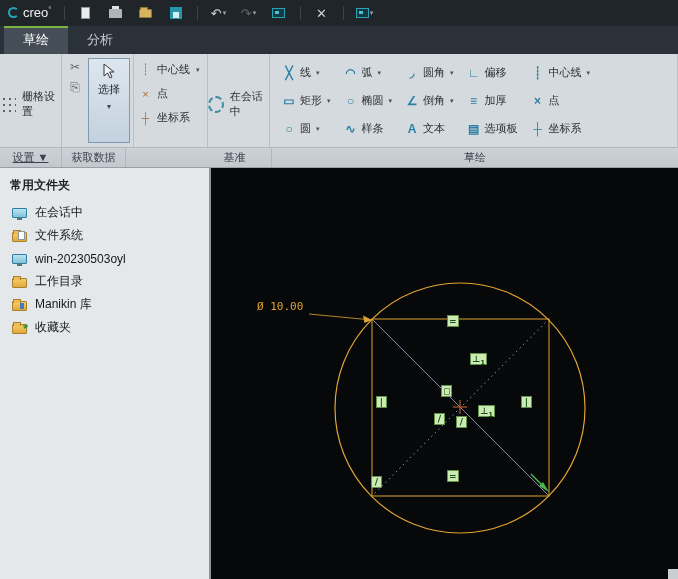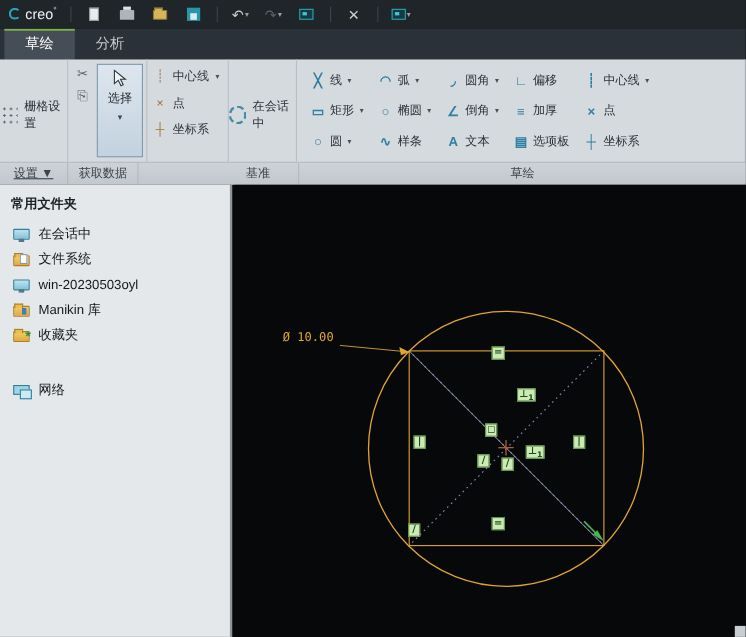--- a/index.html
+++ b/index.html
@@ -297,30 +297,30 @@
         </div>
         <div class="nitem">
           <span class="ic ic-documents"></span>
           <span>文件系统</span>
         </div>
         <div class="nitem">
           <span class="ic ic-computer"></span>
           <span>win-20230503oyl</span>
         </div>
         <div class="nitem">
+          <span class="ic ic-working-folder"></span>
+          <span>工作目录</span>
+        </div>
+        <div class="nitem">
           <span class="ic ic-library-folder"></span>
           <span>Manikin 库</span>
         </div>
         <div class="nitem">
           <span class="ic ic-favorites-folder"></span>
           <span>收藏夹</span>
-        </div>
-        <div class="nitem nitem-network">
-          <span class="ic ic-network"></span>
-          <span>网络</span>
         </div>
       </div>
   </div>
 
   <div class="canvas">
     <svg width="465" height="411" viewBox="0 0 465 411">
 
       <line x1="159" y1="151" x2="336" y2="328" stroke="#c8cdd6" stroke-width="0.7"></line>
       <line x1="159" y1="151" x2="336" y2="328" stroke="#7d8fd0" stroke-width="1" stroke-dasharray="1.5 3.5"></line>
       <line x1="336" y1="151" x2="159" y2="328" stroke="#7d8fd0" stroke-width="1" stroke-dasharray="1.5 3.5"></line>

